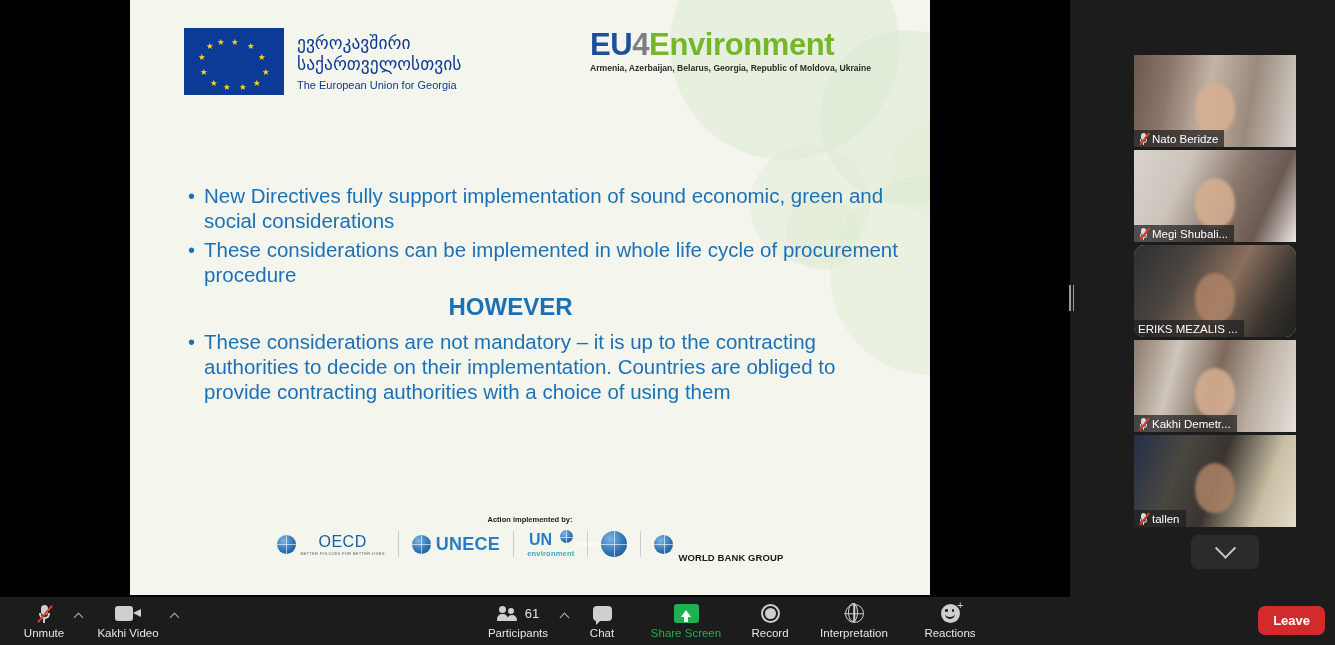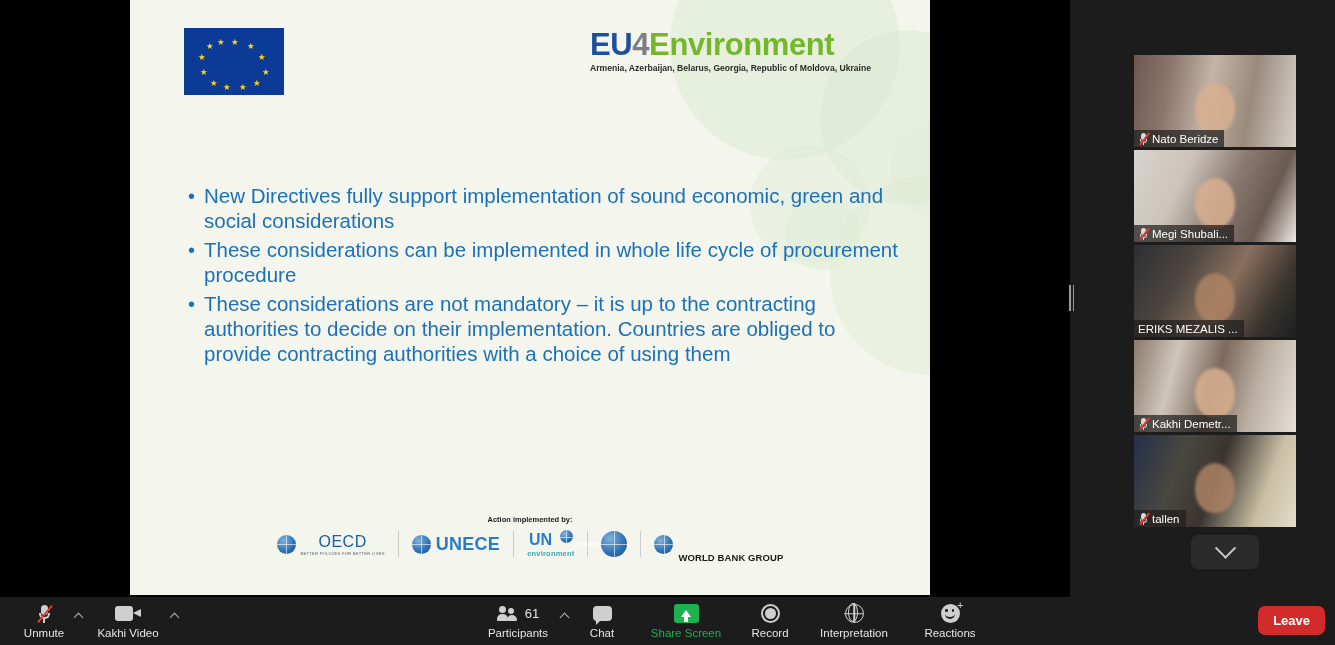--- a/index.html
+++ b/index.html
@@ -13,21 +13,21 @@
   
   .right-panel{
     position:absolute; left:1070px; top:0; width:265px; height:597px;
     background:#1c1c1c;
   }
   .filmstrip{ position:absolute; left:1134px; top:55px; width:182px;text-decoration:underline; }
   .tile{
     position:relative; width:162px; height:92px; margin-bottom:3px;
     background:#2b2b2b; overflow:hidden;
   }
-  .tile.active{ outline:2px solid #e5e54a; outline-offset:-2px; }
+  .tile.active{ outline:2px solid #e5e54a; outline-offset:-2px;border-radius:11px; }
   .namebar{
     position:absolute; left:0; bottom:0; height:17px;
     display:flex; align-items:center; gap:3px;
     padding:0 6px 0 4px;
     background:rgba(30,30,30,.72);
     color:#fff; font-size:11.5px; white-space:nowrap;
     max-width:100%;
   }
   .mic-mute{ position:relative; width:11px; height:13px; flex:none; }
   .mic-mute .body{
@@ -327,20 +327,25 @@
           <span class="eu-star" style="left:78px;top:40px">★</span>
           <span class="eu-star" style="left:69px;top:51px">★</span>
           <span class="eu-star" style="left:55px;top:55px">★</span>
           <span class="eu-star" style="left:39px;top:55px">★</span>
           <span class="eu-star" style="left:26px;top:51px">★</span>
           <span class="eu-star" style="left:16px;top:40px">★</span>
           <span class="eu-star" style="left:14px;top:25px">★</span>
           <span class="eu-star" style="left:22px;top:14px">★</span>
           <span class="eu-star" style="left:33px;top:10px">★</span>
         </div>
+        <div>
+          <div class="eu-txt-ka">ევროკავშირი</div>
+          <div class="eu-txt-ka">საქართველოსთვის</div>
+          <div class="eu-txt-en">The European Union for Georgia</div>
+        </div>
       </div>
 
       <div class="e4e">
         <div class="e4e-top">
           <span class="e4e-eu">EU</span><span class="e4e-4">4</span><span class="e4e-env">Environment</span>
         </div>
         <div class="e4e-sub">Armenia, Azerbaijan, Belarus, Georgia, Republic of Moldova, Ukraine</div>
       </div>
 
 
@@ -349,20 +354,21 @@
         <div class="bullet">
           <span class="dot">•</span>
           <span class="txt">New Directives fully support implementation of sound economic, green and social considerations</span>
         </div>
 
         <div class="bullet">
           <span class="dot">•</span>
           <span class="txt">These considerations can be implemented in whole life cycle of procurement procedure</span>
         </div>
 
+        <div class="however">HOWEVER</div>
 
         <div class="bullet">
           <span class="dot">•</span>
           <span class="txt">These considerations are not mandatory – it is up to the contracting authorities to decide on their implementation. Countries are obliged to provide contracting authorities with a choice of using them</span>
         </div>
       </div>
 
       <div class="footer">
         <div class="f-cap">Action implemented by:</div>
         <div class="f-row">

